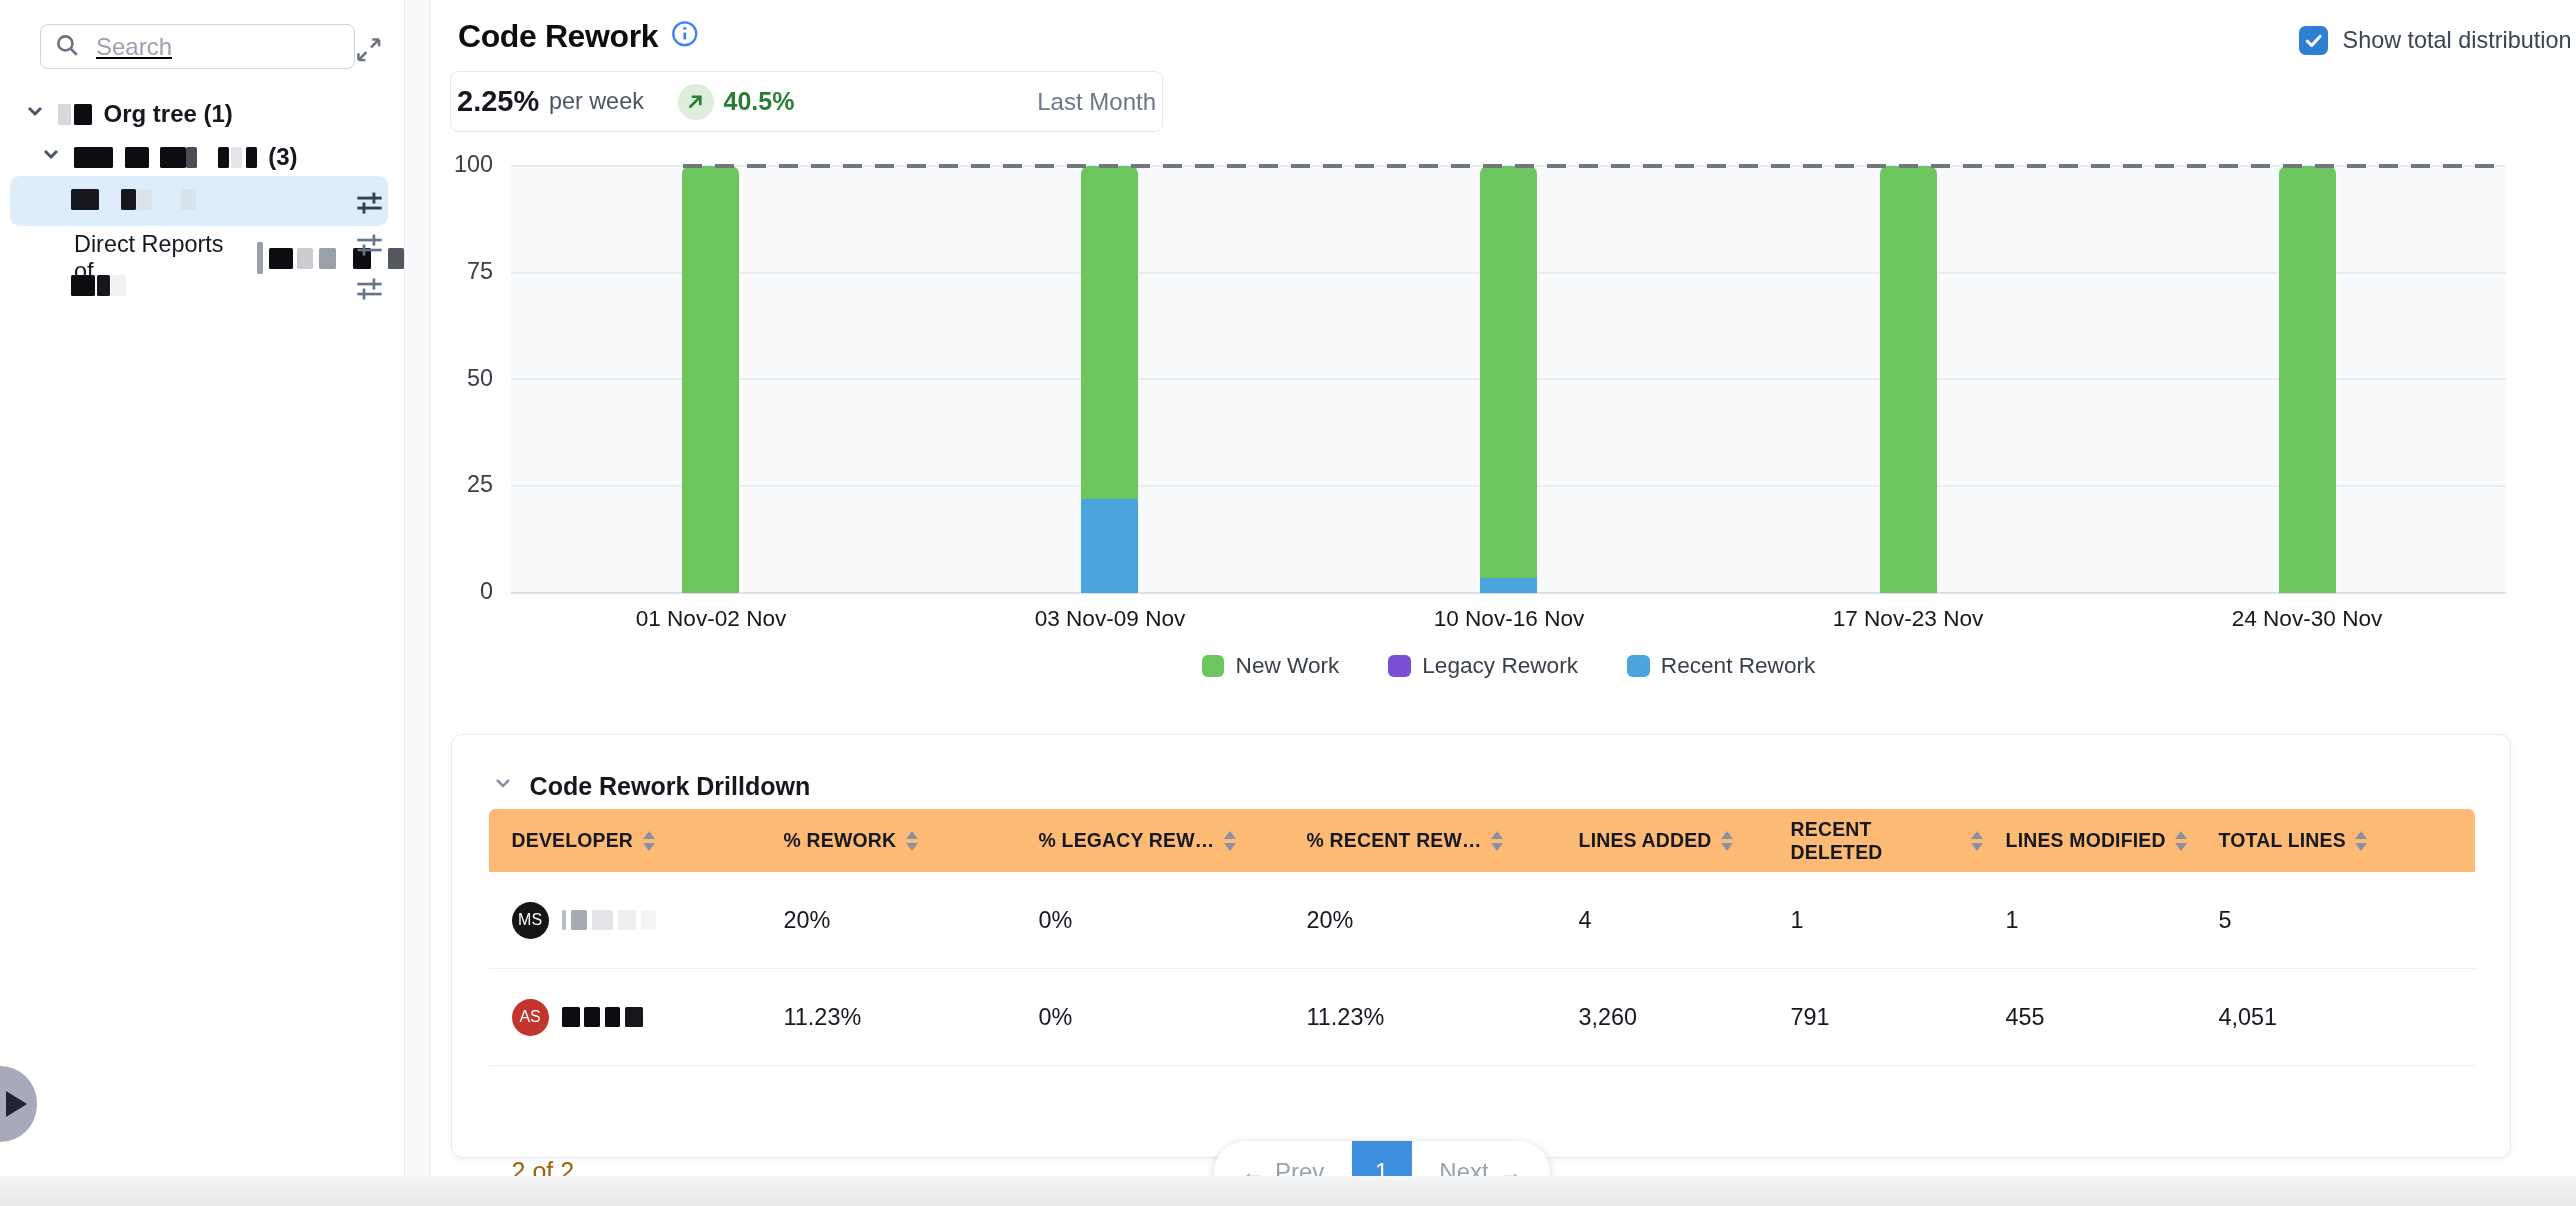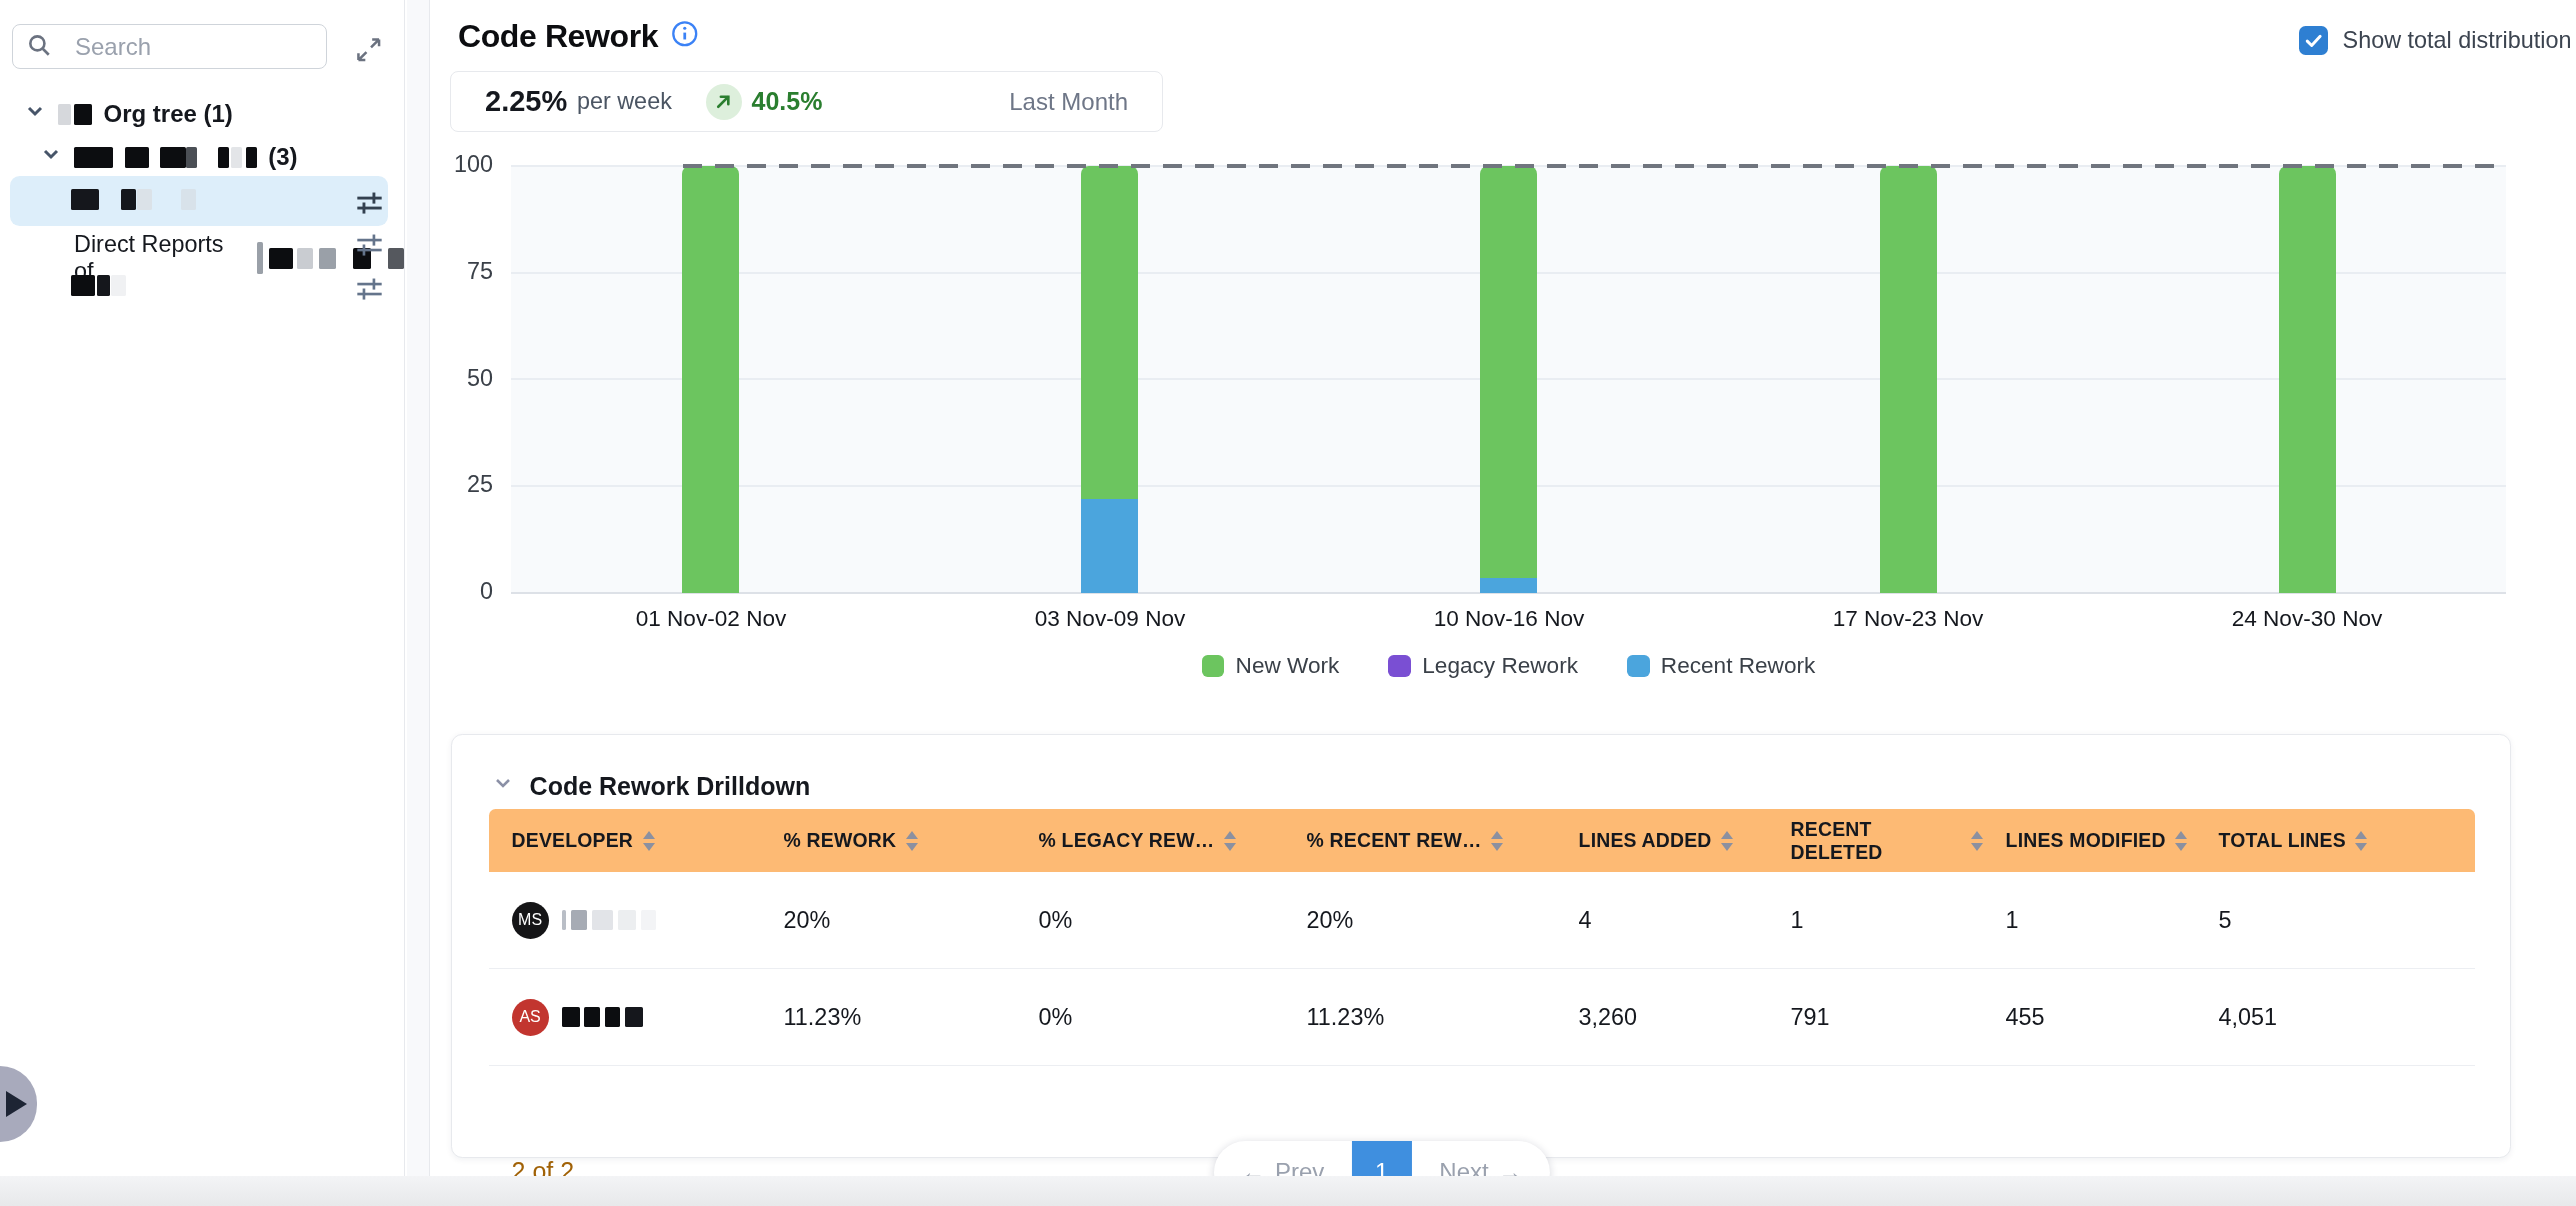--- a/index.html
+++ b/index.html
@@ -2,38 +2,38 @@
 <html style="font-size:13px"><head>
 <meta charset="utf-8">
 <style>
   * { box-sizing: border-box; margin: 0; padding: 0; }
   html,body { width: 2576px; height: 1206px; background:#ffffff; font-family:"Liberation Sans", sans-serif; overflow:hidden; }
   .canvas { position:relative; width:2576px; height:1206px; background:#ffffff; }
 
   
   .sidebar { position:absolute; left:0; top:0; width:405px; height:1176px; background:#ffffff; border-right:1.6px solid #e7e9ed; z-index:5; }
   .gutter { position:absolute; left:407px; top:0; width:22.6px; height:1176px; background:#f8f9fb; border-right:1.6px solid #e7e9ed; z-index:5; }
-  .searchbox { position:absolute; left:12px; top:24px; width:315px; height:45px; border:1.6px solid #cfd4da; border-radius:8px; display:flex; align-items:center; gap:23px; padding:0 13px; background:#fff; }
+  .searchbox { position:absolute; left:40px; top:24px; width:315px; height:45px; border:1.6px solid #cfd4da; border-radius:8px; display:flex; align-items:center; gap:16px; padding:0 13px; background:#fff;text-decoration:underline; }
   .searchbox input { border:none; outline:none; font-size:24px; color:#374151; width:243px; font-family:"Liberation Sans",sans-serif; background:transparent; }
   .searchbox input::placeholder { color:#9aa1ad; }
   .expand-btn { position:absolute; left:353px; top:34px; width:32px; height:32px; display:flex; align-items:center; justify-content:center; }
   .tree-row { position:absolute; display:flex; align-items:center; gap:11.3px; font-size:24px; color:#15181e; }
   .blk { display:inline-block; height:21px; border-radius:1.6px; }
   .row-highlight { position:absolute; left:9.7px; top:176px; width:378px; height:50px; background:#ddeefa; border-radius:9.7px; }
   .filter-btn { position:absolute; width:36px; height:36px; display:flex; align-items:center; justify-content:center; }
   .handle { position:absolute; left:0; top:1066px; width:37px; height:76px; background:#a8aabc; border-radius:0 38px 38px 0; z-index:6; display:flex; align-items:center; justify-content:center; }
   .handle .tri { width:0; height:0; border-top:13px solid transparent; border-bottom:13px solid transparent; border-left:21px solid #1d2434; margin-left:-4.9px; }
 
   
   .page-title { position:absolute; left:458px; top:18px; font-size:32px; font-weight:bold; color:#0c0d10; letter-spacing:-0.4px; display:flex; align-items:center; gap:13px; }
   .checkbox-wrap { position:absolute; left:2299px; top:26px; display:flex; align-items:center; gap:14.6px; font-size:23.4px; color:#3c4450; }
   .checkbox { width:29px; height:29px; background:#2e7fd2; border-radius:6.5px; display:flex; align-items:center; justify-content:center; }
 
   
-  .stat-card { position:absolute; left:450px; top:71px; width:713px; height:61px; border:1.6px solid #e7e9ed; border-radius:8px; background:#fff; display:flex; align-items:center; padding:0 34px; }
+  .stat-card { position:absolute; left:450px; top:71px; width:713px; height:61px; border:1.6px solid #e7e9ed; border-radius:8px; background:#fff; display:flex; align-items:center; padding:0 6px; }
   .stat-value { font-size:29px; font-weight:bold; color:#15181e; }
   .stat-unit { font-size:23.4px; color:#4b5563; margin-left:9.7px; }
   .delta-badge { width:36px; height:36px; border-radius:50%; background:#ddefdc; display:flex; align-items:center; justify-content:center; margin-left:34px; }
   .delta-value { font-size:25px; font-weight:bold; color:#2a7e2f; margin-left:9.7px; }
   .stat-period { margin-left:auto; font-size:24px; color:#6e7687; }
 
   
   .plot { position:absolute; left:511px; top:166px; width:1995px; height:427px; background:#f8fafc; }
   .gridline { position:absolute; left:0; width:100%; height:1.6px; background:#e9edf2; }
   .gridline.zero { background:#dde1e7; }

